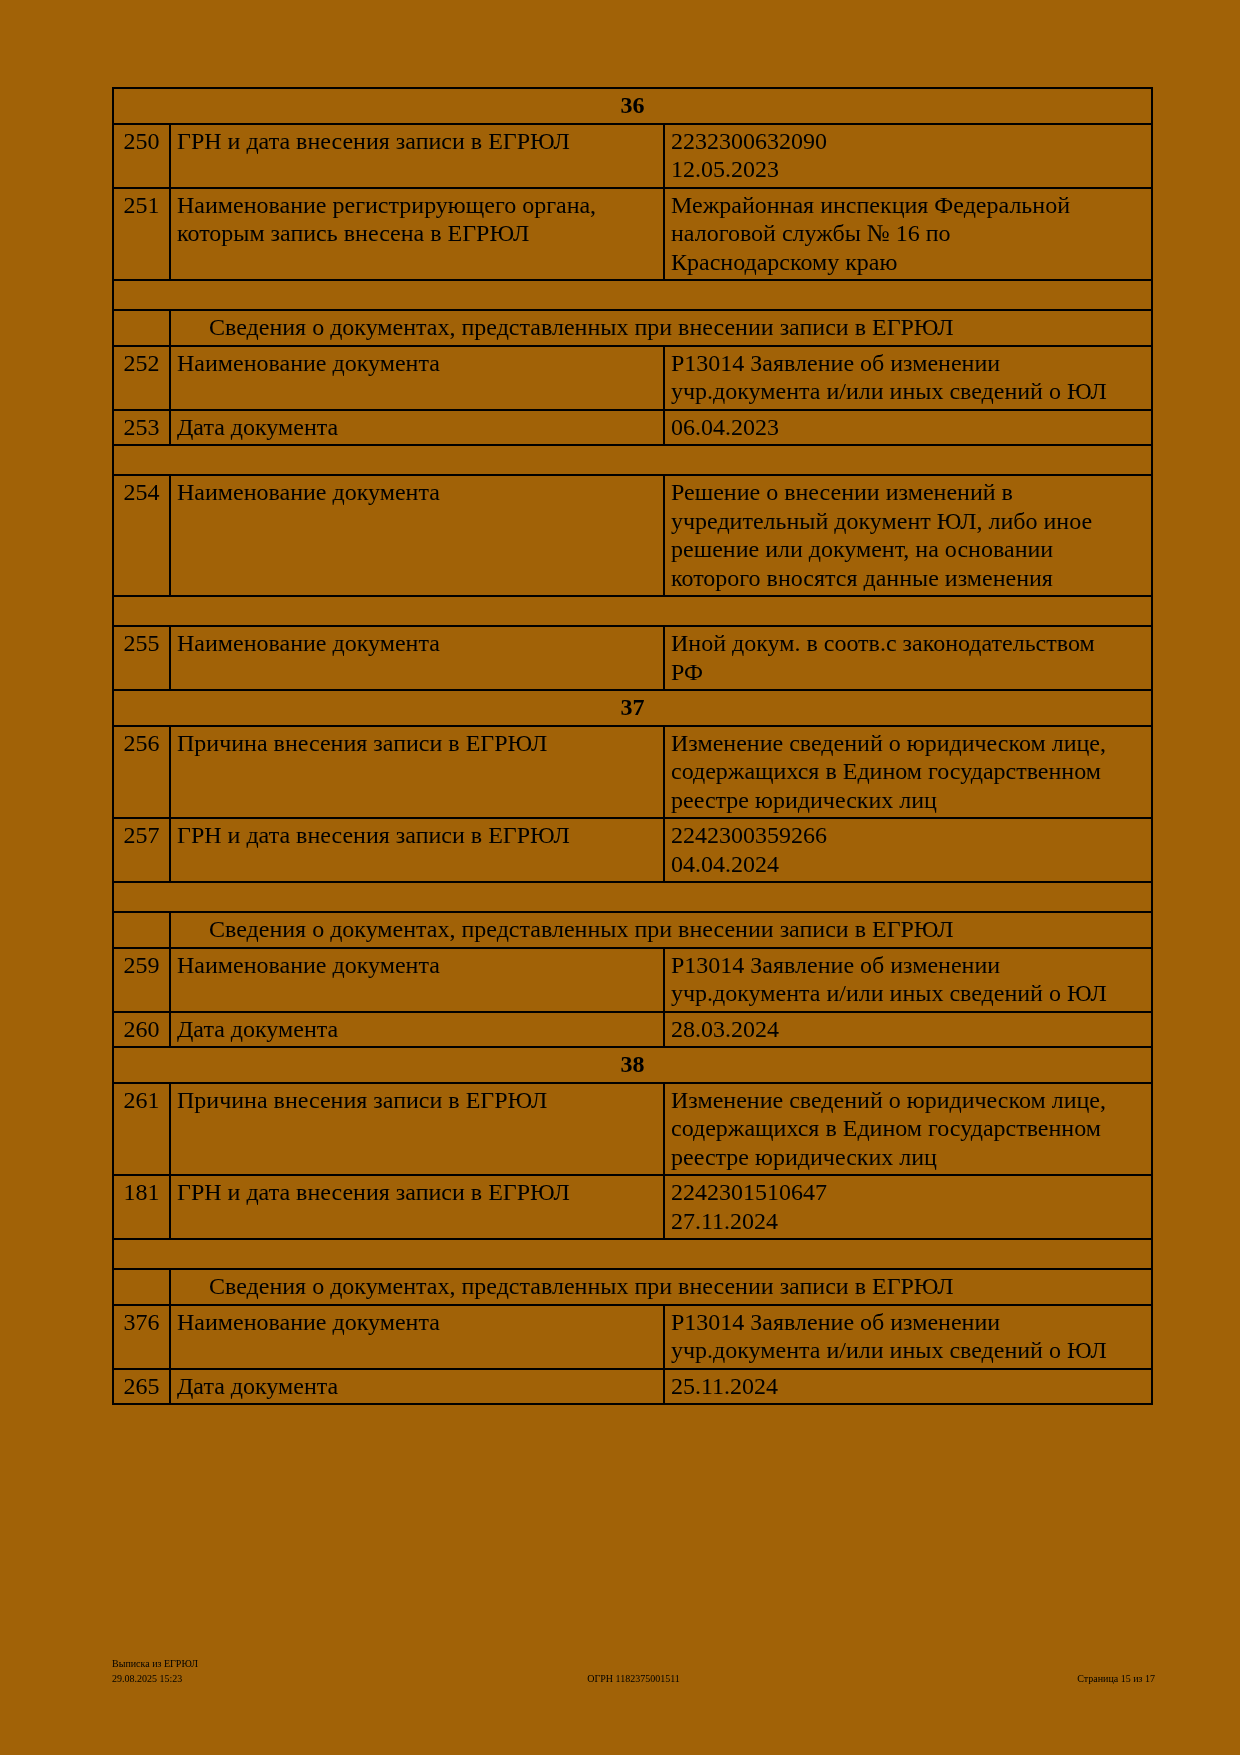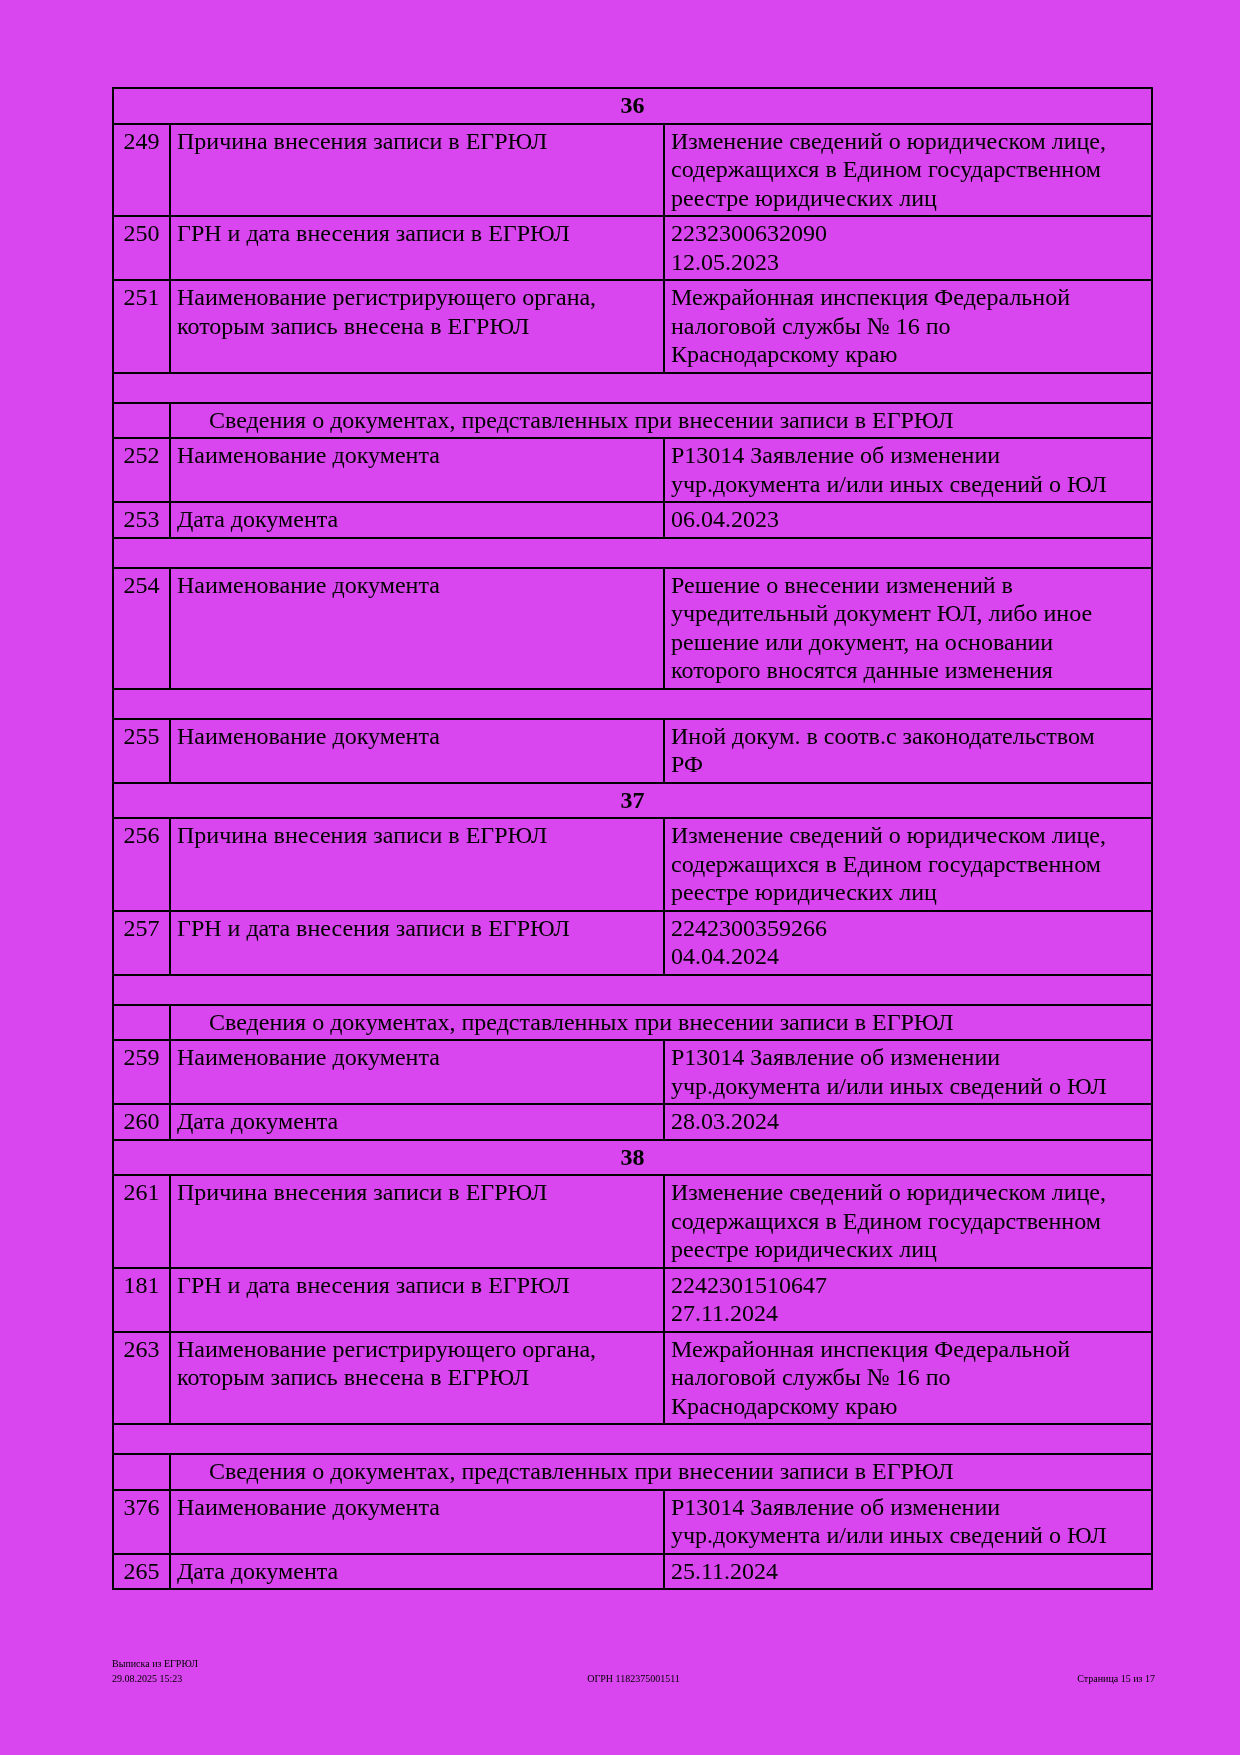--- a/index.html
+++ b/index.html
@@ -6,21 +6,21 @@
     margin: 0;
     padding: 0;
     background: #ffffff;
     font-family: "Liberation Serif", serif;
     color: #000000;
   }
   .page {
     position: relative;
     width: 1240px;
     height: 1755px;
-    background: #d946ef;
+    background: #a16207;
     overflow: hidden;
   }
   table.doc-table {
     position: absolute;
     left: 112px;
     top: 87px;
     width: 1041px;
     border-collapse: collapse;
     table-layout: fixed;
   }
@@ -79,27 +79,20 @@
       <col style="width:57px">
       <col style="width:494px">
       <col>
     </colgroup>
     <tbody>
 
       <tr class="section-row">
         <td colspan="3" class="section-cell">36</td>
       </tr>
 
-      <tr>
-        <td class="num-cell">249</td>
-        <td class="label-cell">Причина внесения записи в ЕГРЮЛ</td>
-        <td class="value-cell">Изменение сведений о юридическом лице,
-содержащихся в Едином государственном
-реестре юридических лиц</td>
-      </tr>
 
       <tr>
         <td class="num-cell">250</td>
         <td class="label-cell">ГРН и дата внесения записи в ЕГРЮЛ</td>
         <td class="value-cell">2232300632090
 12.05.2023</td>
       </tr>
 
       <tr>
         <td class="num-cell">251</td>
@@ -210,28 +203,20 @@
 реестре юридических лиц</td>
       </tr>
 
       <tr>
         <td class="num-cell">181</td>
         <td class="label-cell">ГРН и дата внесения записи в ЕГРЮЛ</td>
         <td class="value-cell">2242301510647
 27.11.2024</td>
       </tr>
 
-      <tr>
-        <td class="num-cell">263</td>
-        <td class="label-cell">Наименование регистрирующего органа,
-которым запись внесена в ЕГРЮЛ</td>
-        <td class="value-cell">Межрайонная инспекция Федеральной
-налоговой службы № 16 по
-Краснодарскому краю</td>
-      </tr>
 
       <tr class="sep-row">
         <td colspan="3"></td>
       </tr>
 
       <tr class="subheader-row">
         <td class="num-cell"></td>
         <td colspan="2" class="sub-cell">Сведения о документах, представленных при внесении записи в ЕГРЮЛ</td>
       </tr>
 

